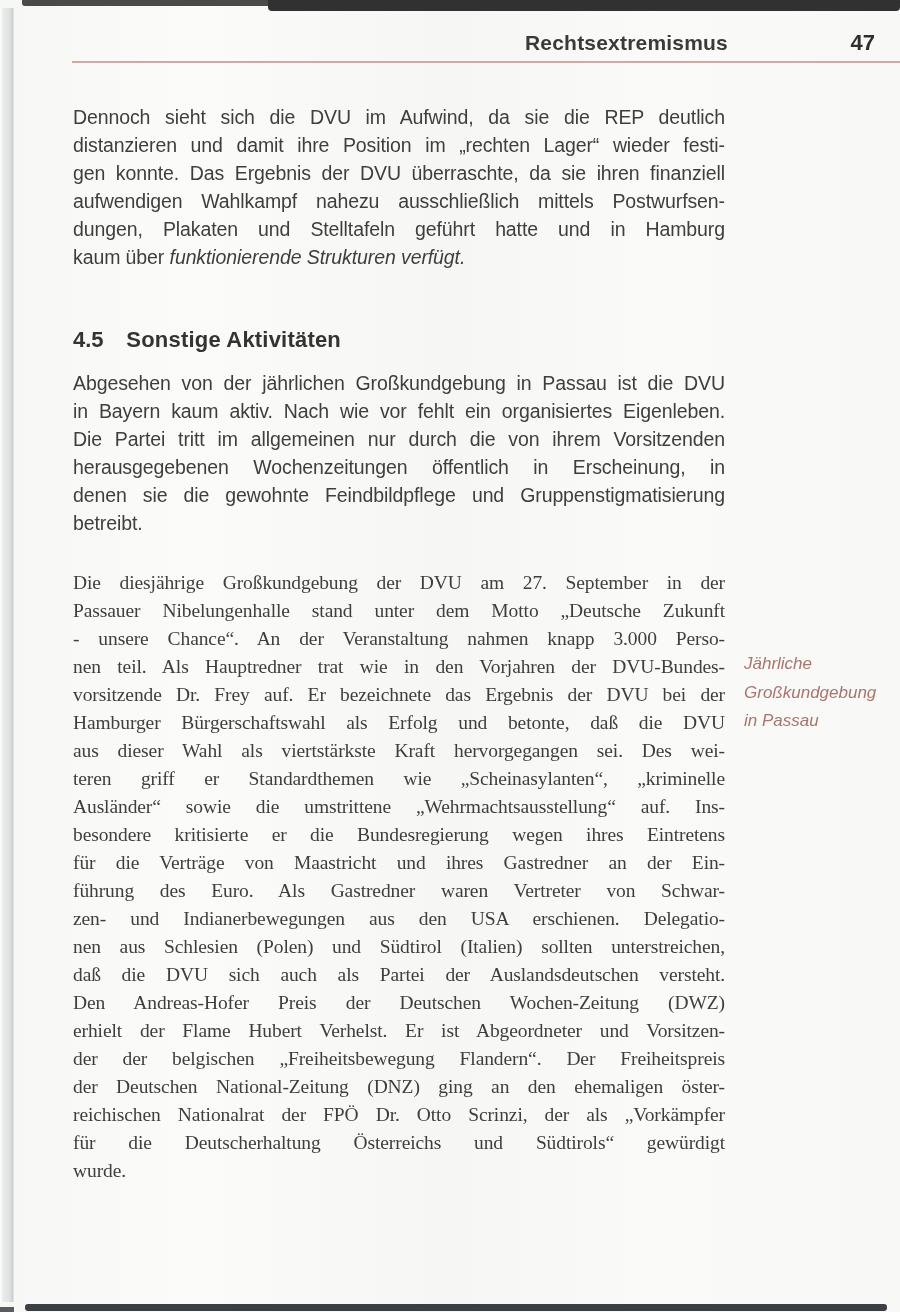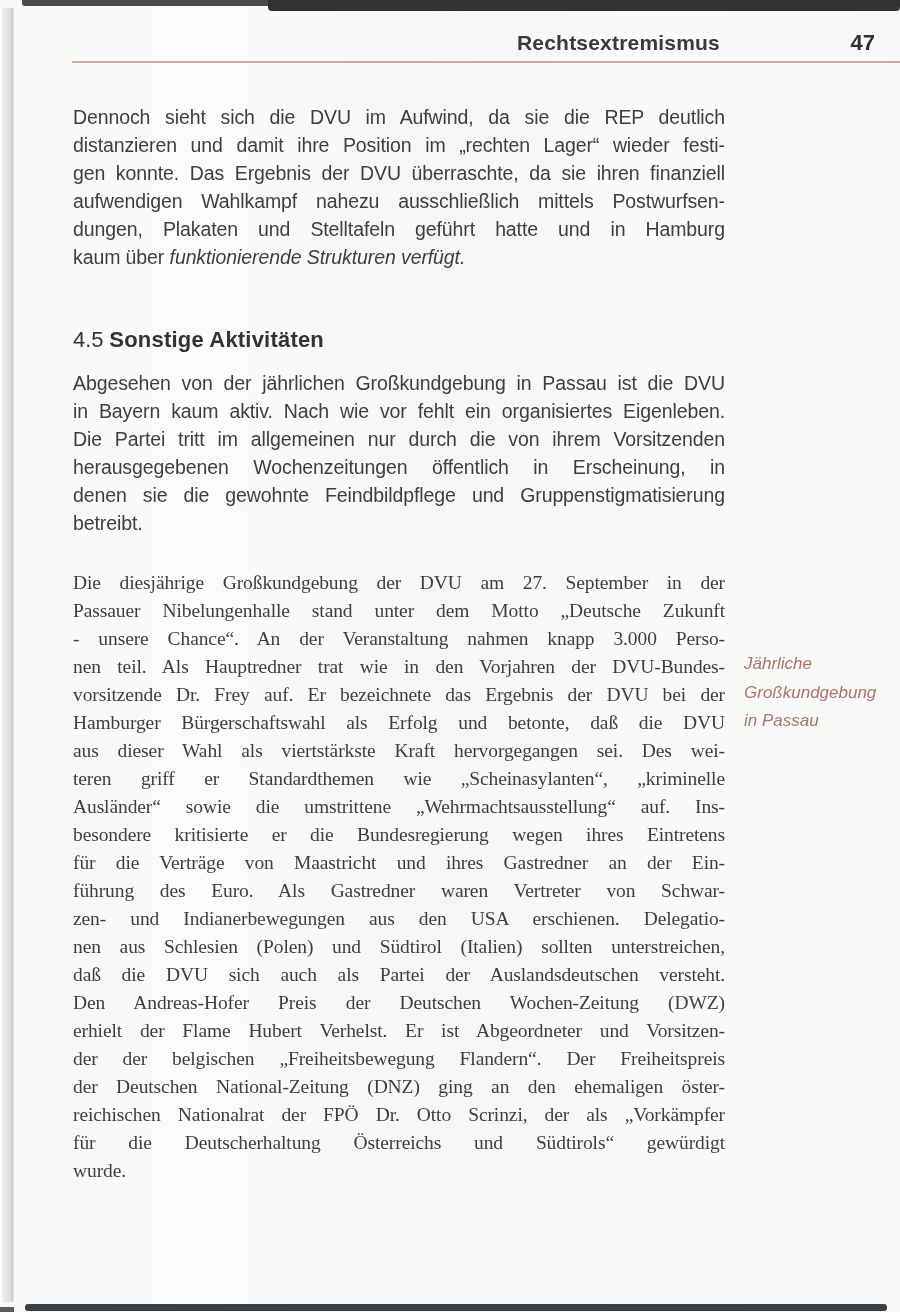--- a/index.html
+++ b/index.html
@@ -13,37 +13,37 @@
   }
   
   .top-edge{position:absolute;top:0;left:22px;right:0;height:6px;background:#4a4a4a;border-radius:0 0 3px 3px;}
   .top-edge2{position:absolute;top:0;left:268px;right:0;height:11px;background:#313131;border-radius:0 0 4px 4px;}
   .left-edge{position:absolute;left:0;top:8px;bottom:10px;width:14px;
     background:linear-gradient(90deg,#ffffff 0%,#e7eae9 25%,#dde1e0 70%,#c9cfcd 92%,#f2f3f2 100%);}
   .bottom-edge{position:absolute;bottom:1px;left:25px;width:862px;height:7px;background:#3c3f42;border-radius:3px;}
   .bottom-edge-corner{position:absolute;bottom:0;left:0;width:14px;height:5px;background:#595d5f;}
 
   
-  .hdr-title{position:absolute;top:31px;right:180px;font-size:21px;font-weight:bold;color:#3a3a3a;letter-spacing:.2px;}
+  .hdr-title{position:absolute;top:31px;right:172px;font-size:21px;font-weight:bold;color:#3a3a3a;letter-spacing:.2px;}
   .hdr-num{position:absolute;top:30px;right:25px;font-size:22px;font-weight:bold;color:#2f2f2f;}
   .rule{position:absolute;top:61px;left:72px;right:0;height:2px;background:#d0a9a2;}
 
   
   .body-col{position:absolute;left:73px;top:103px;width:652px;font-size:19.5px;letter-spacing:-0.1px;}
   .para .line{
     text-align:justify;text-align-last:justify;
     line-height:28px;min-height:28px;white-space:normal;
   }
   .para .line.last{text-align-last:left;}
   .em{font-style:italic;}
 
   .p1{margin:0 0 27px 0;}
   .p2{margin:0;}
   .sec-head{margin:54px 0 14px 0;height:30px;font-size:22px;line-height:30px;color:#333;}
-  .sec-num{font-weight:normal;margin-right:0;}
+  .sec-num{font-weight:bold;margin-right:17px;}
   .sec-title{font-weight:bold;letter-spacing:.2px;}
   .p3{margin:0;}
   .p4{margin:32px 0 0 0;font-family:Liberation Serif, serif;}
 
   
   .note{position:absolute;left:744px;top:650px;width:156px;
     font-size:17px;font-style:italic;color:#a7756d;}
   .note .line{line-height:28.5px;text-align:left;}
 </style>
 </head>

